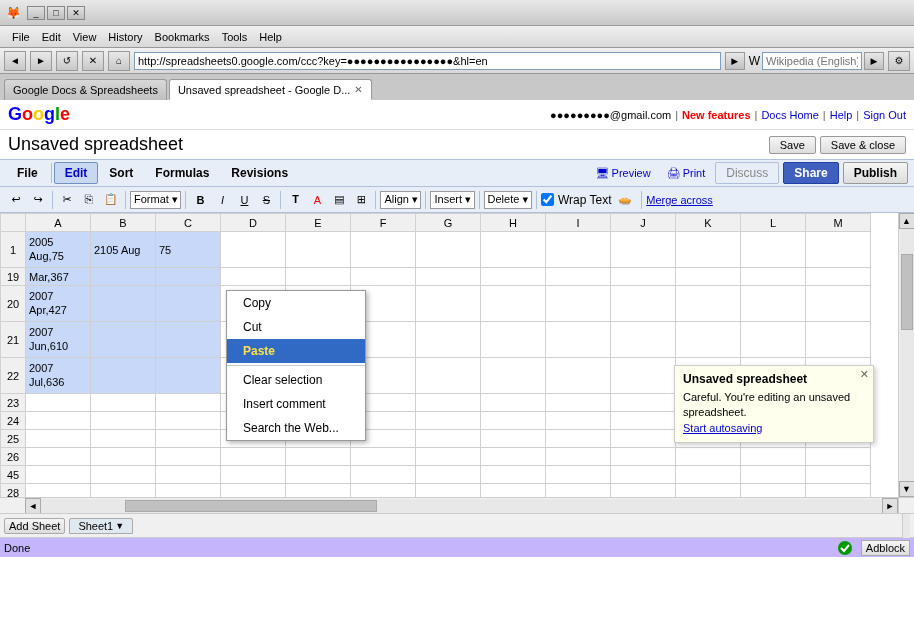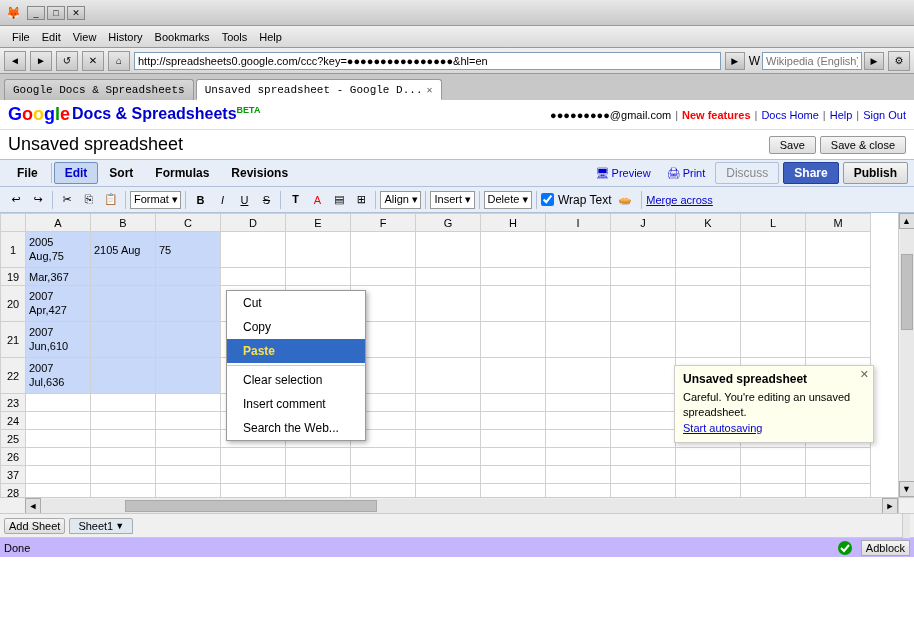--- a/index.html
+++ b/index.html
@@ -61,21 +61,20 @@
       padding: 2px 8px;
       background: linear-gradient(to bottom, #d8d8d8, #c0c0c0);
       border: 1px solid #999;
       border-bottom: none;
       font-size: 11px;
       display: flex;
       align-items: center;
       gap: 4px;
       cursor: pointer;
       border-radius: 3px 3px 0 0;
-      font-family: Liberation Mono, monospace;
     }
     .tab.active {
       background: #fff;
       border-bottom: 1px solid #fff;
       z-index: 1;
     }
     .tab-close { font-size: 10px; color: #666; cursor: pointer; }
 
     
     .app-header {
@@ -344,23 +343,20 @@
   <div class="tab active">
     <span>Unsaved spreadsheet - Google D...</span>
     <span class="tab-close">✕</span>
   </div>
 </div>
 
 <div class="app-header">
   <div class="google-logo">
     <span class="logo-google" style="font-size:18px; font-weight:bold;">
       <span class="logo-g">G</span><span class="logo-o1">o</span><span class="logo-o2">o</span><span class="logo-gl">g</span><span class="logo-e">l</span><span style="color:#f00">e</span>
-    </span>
-    <span class="app-name">
-      <span>Docs &amp; Spreadsheets</span><span class="beta-badge">BETA</span>
     </span>
   </div>
   <div class="header-right">
     <span class="header-email">●●●●●●●●●@gmail.com</span>
     <span class="header-sep">|</span>
     <a class="header-link new-features">New features</a>
     <span class="header-sep">|</span>
     <a class="header-link">Docs Home</a>
     <span class="header-sep">|</span>
     <a class="header-link">Help</a>
@@ -601,21 +597,21 @@
               <td></td>
               <td></td>
               <td></td>
               <td></td>
               <td></td>
               <td></td>
               <td></td>
               <td></td>
           </tr>
           <tr>
-            <th class="row-header">37</th>
+            <th class="row-header">45</th>
             <td></td>
               <td></td>
               <td></td>
               <td></td>
               <td></td>
               <td></td>
               <td></td>
               <td></td>
               <td></td>
               <td></td>
@@ -679,22 +675,22 @@
 <div class="status-bar">
   <span class="status-done">Done</span>
   <svg width="16" height="16">
     <circle cx="8" cy="8" r="7" fill="#090"></circle>
     <path d="M4 8 L7 11 L12 5" stroke="#fff" stroke-width="2" fill="none"></path>
   </svg>
   <div class="status-addon">Adblock</div>
 </div>
 
 <div class="context-menu">
+  <div class="ctx-item">Copy</div>
   <div class="ctx-item">Cut</div>
-  <div class="ctx-item">Copy</div>
   <div class="ctx-item highlighted">Paste</div>
   <div class="ctx-sep"></div>
   <div class="ctx-item">Clear selection</div>
   <div class="ctx-item">Insert comment</div>
   <div class="ctx-item">Search the Web...</div>
 </div>
 
 <div class="notification-box">
   <span class="notification-close">✕</span>
   <div class="notification-title">Unsaved spreadsheet</div>

